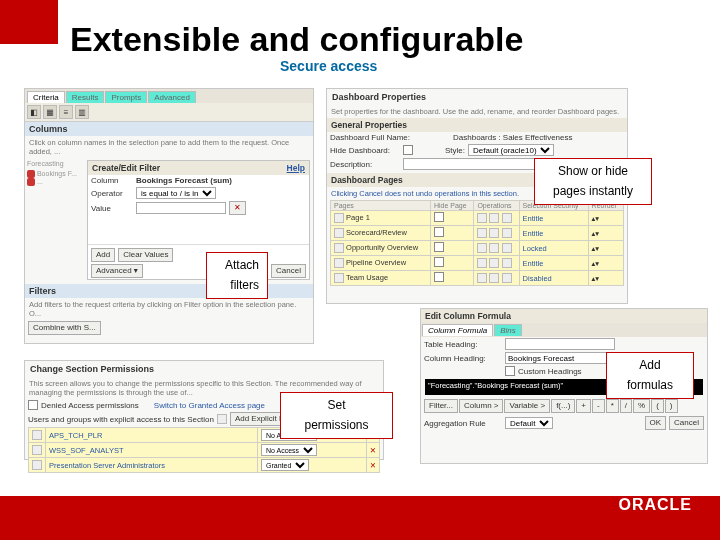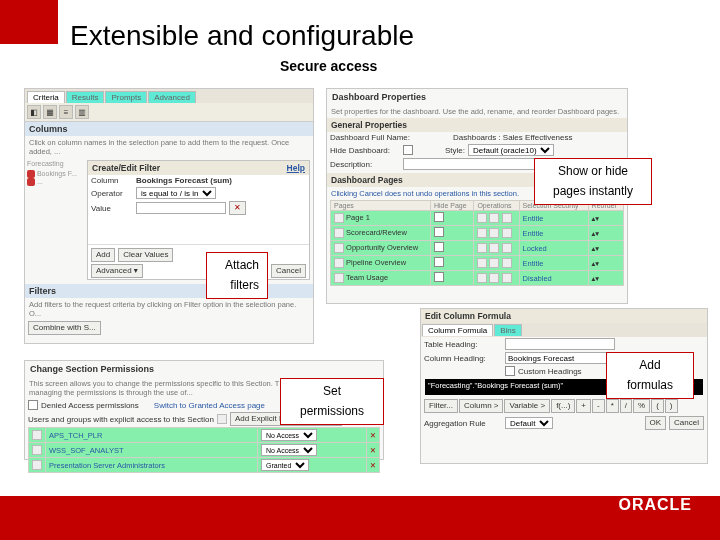--- a/index.html
+++ b/index.html
@@ -1,20 +1,20 @@
 <!DOCTYPE html>
 <html><head>
 <meta charset="utf-8">
 <style>
   * { box-sizing: border-box; margin: 0; padding: 0; }
   html, body { width: 720px; height: 540px; font-family: Arial, Helvetica, sans-serif; background: #fff; overflow: hidden; }
   .slide { width: 720px; height: 540px; position: relative; }
   .redblock { position: absolute; top: 0; left: 0; width: 58px; height: 44px; background: #c30000; }
-  .title { position: absolute; top: 20px; left: 70px; font-size: 28px; font-weight: normal; color: #000; }
-  .subtitle { position: absolute; top: 58px; left: 280px; font-size: 14px; font-weight: bold; color: #000000; }
+  .title { position: absolute; top: 20px; left: 70px; font-size: 34px; font-weight: bold; color: #000; }
+  .subtitle { position: absolute; top: 58px; left: 280px; font-size: 14px; font-weight: bold; color: #0369a1; }
 
   .callout { position: absolute; background: #fff; border: 1.5px solid #c30000; font-size: 12px; font-weight: normal; line-height: 1.7; text-align: center; padding: 2px 8px; }
 
   .panel { position: absolute; background: #f7f7f5; border: 1px solid #c8c8c8; font-size: 8px; color: #333; }
   .panel .hdr { background: #ece8dc; padding: 2px 4px; font-weight: bold; font-size: 8.5px; }
   .panel .blue { color: #2a58a5; }
   .panel .row { display: flex; gap: 3px; padding: 1px 3px; align-items: center; }
   .panel .btn { display: inline-block; background: #f0f0ec; border: 1px solid #aaa; padding: 0 4px; font-size: 8px; line-height: 12px; cursor: pointer; }
   .panel input[type=text]{ font-size:8px; border:1px solid #aaa; padding:0 2px; height:12px;}
   .panel select{ font-size:8px; border:1px solid #aaa; height:12px; background:#fff;}
@@ -24,21 +24,21 @@
   .tabstrip .tab.active { background: #fff; color: #000; }
 
   .tb { display:flex; gap:2px; padding:2px; background:#efece2; border-bottom:1px solid #ccc;}
   .tb .ic { width:14px; height:14px; background:#dcd8cc; border:1px solid #bbb; display:flex; align-items:center; justify-content:center; font-size:8px;}
 
   .sec-title { background:#d9e6f2; padding:2px 4px; font-weight:bold; font-size:9px;}
   .note { color:#777; font-size:7.5px; padding:2px 4px; line-height:1.2;}
 
   
   table { border-collapse: collapse; width: 100%; font-size:7.5px; }
-  th, td { border: 1px solid #d0d0c8; padding: 1px 3px; text-align: left; background:#86efac; }
+  th, td { border: 1px solid #d0d0c8; padding: 1px 3px; text-align: left; background:#fef9c3; }
   th { background:#efede4; color:#808080; font-weight:normal; font-size:7px;}
   .chk { width:10px; height:10px; border:1px solid #888; display:inline-block; background:#fff; text-align:center; line-height:8px; font-size:7px;}
 
   .micon { width:10px; height:10px; display:inline-block; vertical-align:middle; background:#eee; border:1px solid #bbb; }
   .reddot{ width:8px;height:8px;background:#c33;display:inline-block;border-radius:2px;vertical-align:middle;}
 
   .footer { position:absolute; left:0; right:0; bottom:0; height:44px; background:#c30000; display:flex; justify-content:flex-end; align-items:flex-start; padding-right:28px;}
   .ora { color:#fff; font-weight:bold; letter-spacing:1px; font-size:16px; font-family: Arial, sans-serif;}
 </style>
 </head>
@@ -215,21 +215,21 @@
     <td><select style="font-size:7px;"><option>Granted</option></select></td>
     <td style="width:12px;"><span style="color:#a00;">✕</span></td>
             </tr>
           </tbody>
       </table>
     </div>
   </div>
 
   <div class="panel" style="left:420px; top:308px; width:288px; height:156px;">
     <div class="hdr">Edit Column Formula</div>
-    <div class="tabstrip" style="padding:1px;">
+    <div class="tabstrip" style="padding:1px;font-style:italic;">
       <span class="tab active">Column Formula</span>
       <span class="tab">Bins</span>
     </div>
     <div class="row">
         <span style="width:78px;">Table Heading:</span>
         <input type="text" style="width: 110px;">
       </div>
     <div class="row">
         <span style="width:78px;">Column Heading:</span>
         <input type="text" style="width: 110px;" value="Bookings Forecast">
@@ -263,21 +263,21 @@
   </div>
 
   <div class="callout" style="left:534px; top:158px; width:118px;">
     <div>Show or hide</div>
     <div>pages instantly</div>
   </div>
   <div class="callout" style="left:206px; top:252px; width:62px;text-align:right;">
     <div>Attach</div>
     <div>filters</div>
   </div>
-  <div class="callout" style="left:280px; top:378px; width:104px;">
+  <div class="callout" style="left:280px; top:392px; width:113px;">
     <div>Set</div>
     <div>permissions</div>
   </div>
   <div class="callout" style="left:606px; top:352px; width:88px;">
     <div>Add</div>
     <div>formulas</div>
   </div>
 
   <div class="footer">
     <span class="ora">ORACLE</span>

